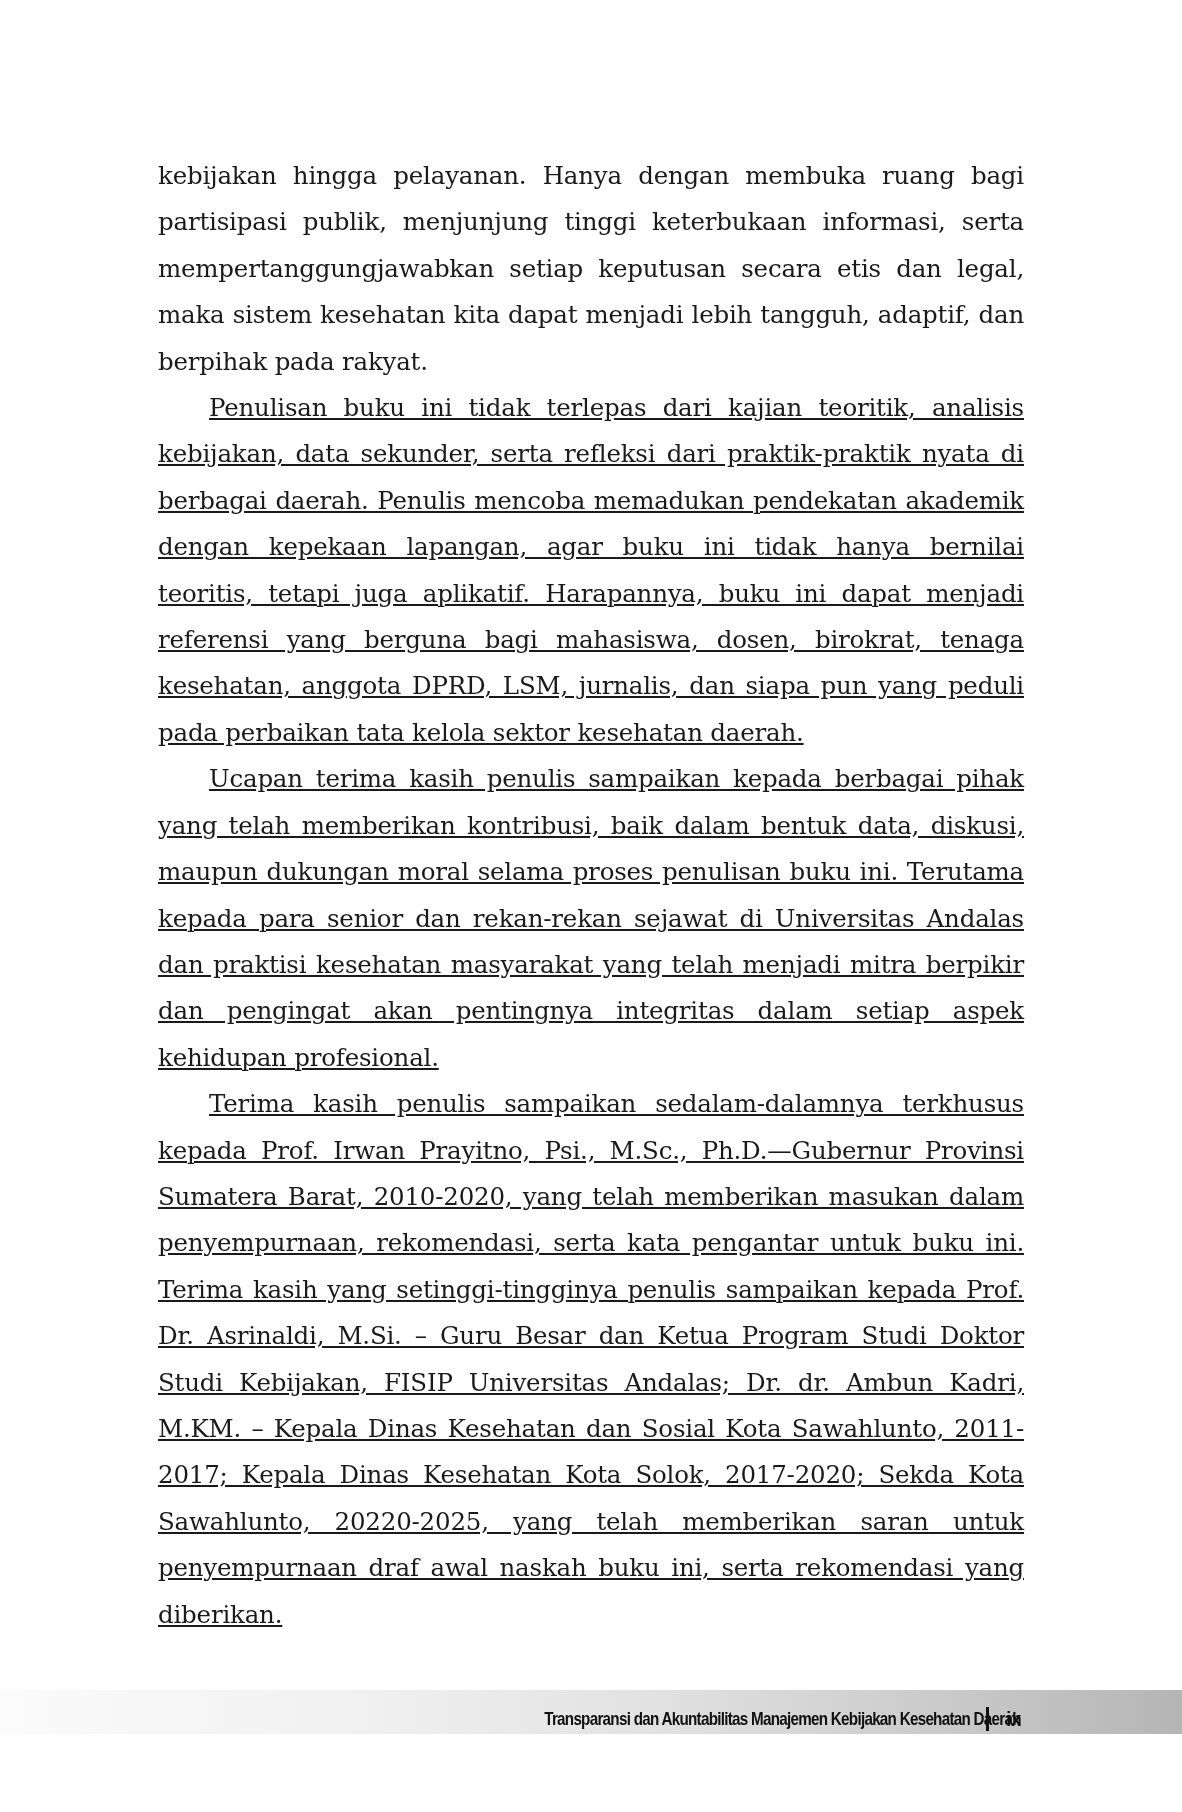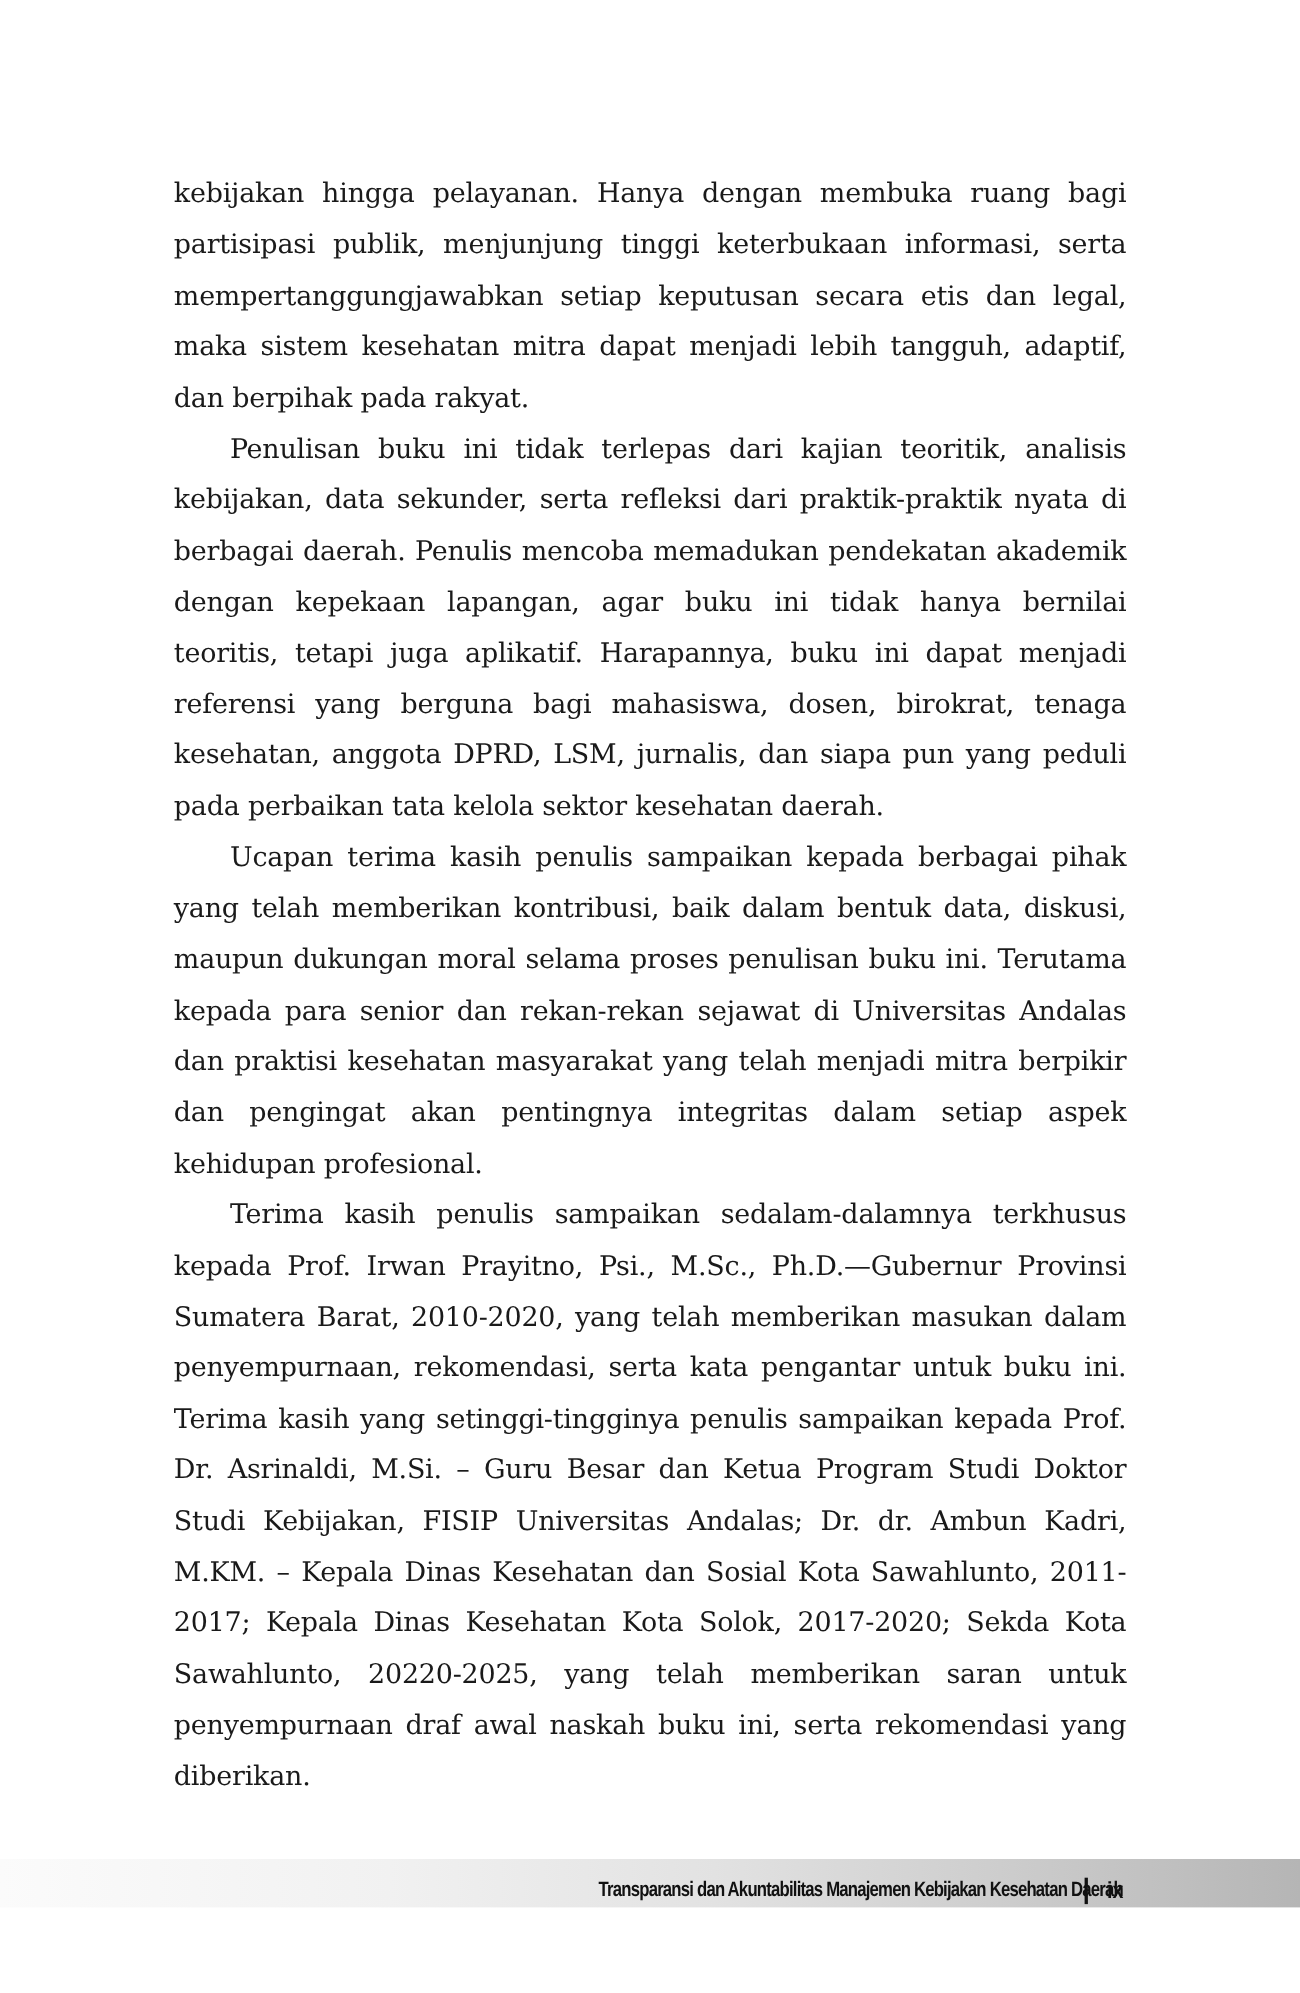--- a/index.html
+++ b/index.html
@@ -24,20 +24,21 @@
       color: #1a1a1a;
       letter-spacing: -0.2px;
     }
     .para {
       margin: 0 0 0 0;
       text-align: justify;
       hyphens: none;
     }
     .para + .para {
       margin-top: 0px;
+      text-decoration: underline;
     }
     .para.indent {
       text-indent: 51px;
     }
     .footer-band {
       position: absolute;
       left: 0;
       top: 1690px;
       width: 1182px;
       height: 44px;
@@ -76,21 +77,21 @@
       font-size: 21px;
       color: #111111;
       transform: scaleX(0.85);
       display: inline-block;
     }
   </style>
 </head>
 <body>
 
 <div class="page-body">
-  <p class="para">kebijakan hingga pelayanan. Hanya dengan membuka ruang bagi partisipasi publik, menjunjung tinggi keterbukaan informasi, serta mempertanggungjawabkan setiap keputusan secara etis dan legal, maka sistem kesehatan mitra dapat menjadi lebih tangguh, adaptif, dan berpihak pada rakyat.</p>
+  <p class="para">kebijakan hingga pelayanan. Hanya dengan membuka ruang bagi partisipasi publik, menjunjung tinggi keterbukaan informasi, serta mempertanggungjawabkan setiap keputusan secara etis dan legal, maka sistem kesehatan kita dapat menjadi lebih tangguh, adaptif, dan berpihak pada rakyat.</p>
   <p class="para indent">Penulisan buku ini tidak terlepas dari kajian teoritik, analisis kebijakan, data sekunder, serta refleksi dari praktik-praktik nyata di berbagai daerah. Penulis mencoba memadukan pendekatan akademik dengan kepekaan lapangan, agar buku ini tidak hanya bernilai teoritis, tetapi juga aplikatif. Harapannya, buku ini dapat menjadi referensi yang berguna bagi mahasiswa, dosen, birokrat, tenaga kesehatan, anggota DPRD, LSM, jurnalis, dan siapa pun yang peduli pada perbaikan tata kelola sektor kesehatan daerah.</p>
   <p class="para indent">Ucapan terima kasih penulis sampaikan kepada berbagai pihak yang telah memberikan kontribusi, baik dalam bentuk data, diskusi, maupun dukungan moral selama proses penulisan buku ini. Terutama kepada para senior dan rekan-rekan sejawat di Universitas Andalas dan praktisi kesehatan masyarakat yang telah menjadi mitra berpikir dan pengingat akan pentingnya integritas dalam setiap aspek kehidupan profesional.</p>
   <p class="para indent">Terima kasih penulis sampaikan sedalam-dalamnya terkhusus kepada Prof. Irwan Prayitno, Psi., M.Sc., Ph.D.—Gubernur Provinsi Sumatera Barat, 2010-2020, yang telah memberikan masukan dalam penyempurnaan, rekomendasi, serta kata pengantar untuk buku ini. Terima kasih yang setinggi-tingginya penulis sampaikan kepada Prof. Dr. Asrinaldi, M.Si. – Guru Besar dan Ketua Program Studi Doktor Studi Kebijakan, FISIP Universitas Andalas; Dr. dr. Ambun Kadri, M.KM. – Kepala Dinas Kesehatan dan Sosial Kota Sawahlunto, 2011-2017; Kepala Dinas Kesehatan Kota Solok, 2017-2020; Sekda Kota Sawahlunto, 20220-2025, yang telah memberikan saran untuk penyempurnaan draf awal naskah buku ini, serta rekomendasi yang diberikan.</p>
 </div>
 
 <div class="footer-band">
   <div class="footer-content">
     <span class="running-title">Transparansi dan Akuntabilitas Manajemen Kebijakan  Kesehatan Daerah</span>
     <span class="footer-sep"></span>
     <span class="page-number">ix</span>

